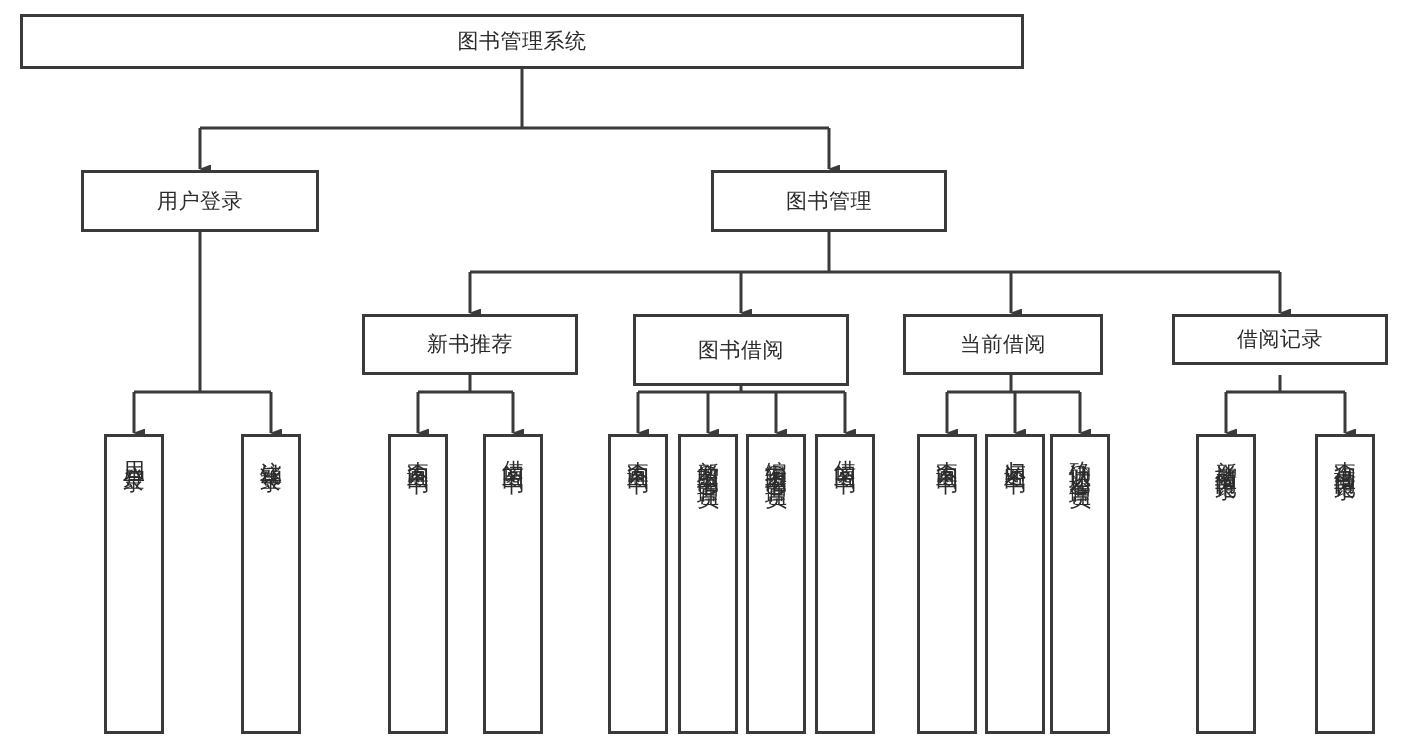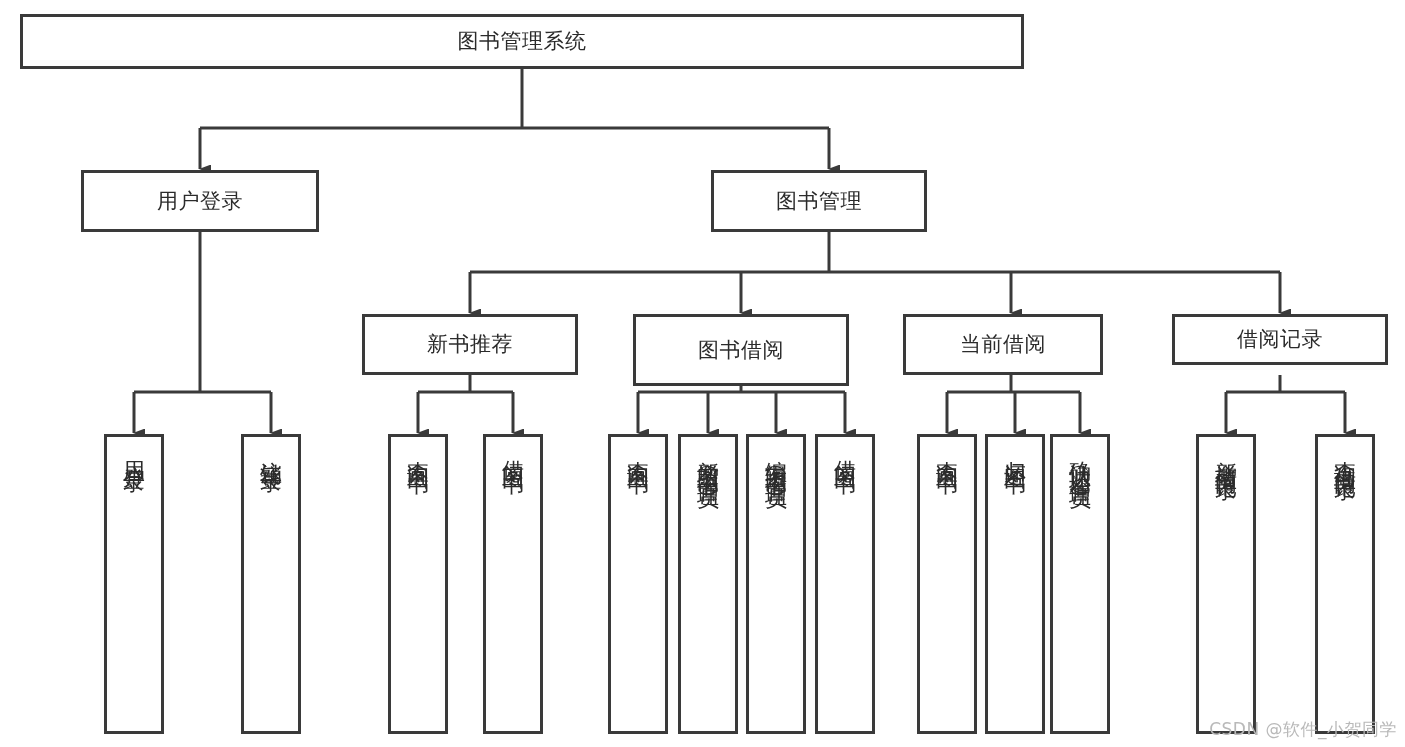--- a/index.html
+++ b/index.html
@@ -116,21 +116,21 @@
         <line x1="1345" y1="392" x2="1345" y2="433" stroke="#3a3a3a" stroke-width="3" marker-end="url(#arrowhead)"></line>
       </g>
   </svg>
   <div id="node-layer">
       <div class="node horizontal" style="left: 20px; top: 14px; width: 1004px; height: 55px; border-color: rgb(58, 58, 58); background: rgb(255, 255, 255);">
         <span class="label">图书管理系统</span>
       </div>
       <div class="node horizontal" style="left: 81px; top: 170px; width: 238px; height: 62px; border-color: rgb(58, 58, 58); background: rgb(255, 255, 255);">
         <span class="label">用户登录</span>
       </div>
-      <div class="node horizontal" style="left: 711px; top: 170px; width: 216px; height: 62px; border-color: rgb(58, 58, 58); background: rgb(255, 255, 255);">
+      <div class="node horizontal" style="left: 711px; top: 170px; width: 236px; height: 62px; border-color: rgb(58, 58, 58); background: rgb(255, 255, 255);">
         <span class="label">图书管理</span>
       </div>
       <div class="node horizontal" style="left: 362px; top: 314px; width: 216px; height: 61px; border-color: rgb(58, 58, 58); background: rgb(255, 255, 255); text-align: center;">
         <span class="label">新书推荐</span>
       </div>
       <div class="node horizontal" style="left: 633px; top: 314px; width: 216px; height: 72px; border-color: rgb(58, 58, 58); background: rgb(255, 255, 255);">
         <span class="label">图书借阅</span>
       </div>
       <div class="node horizontal" style="left: 903px; top: 314px; width: 200px; height: 61px; border-color: rgb(58, 58, 58); background: rgb(255, 255, 255);">
         <span class="label">当前借阅</span>
@@ -171,14 +171,13 @@
       <div class="node vertical" style="left: 1050px; top: 434px; width: 60px; height: 300px; border-color: rgb(58, 58, 58); background: rgb(255, 255, 255);">
         <span class="label">确认归还（管理员）</span>
       </div>
       <div class="node vertical" style="left: 1196px; top: 434px; width: 60px; height: 300px; border-color: rgb(58, 58, 58); background: rgb(255, 255, 255);">
         <span class="label">新增借阅记录</span>
       </div>
       <div class="node vertical" style="left: 1315px; top: 434px; width: 60px; height: 300px; border-color: rgb(58, 58, 58); background: rgb(255, 255, 255);">
         <span class="label">查询借阅记录</span>
       </div>
     </div>
-  <div class="watermark">CSDN @软件_小贺同学</div>
 </div>
 
 </body></html>

